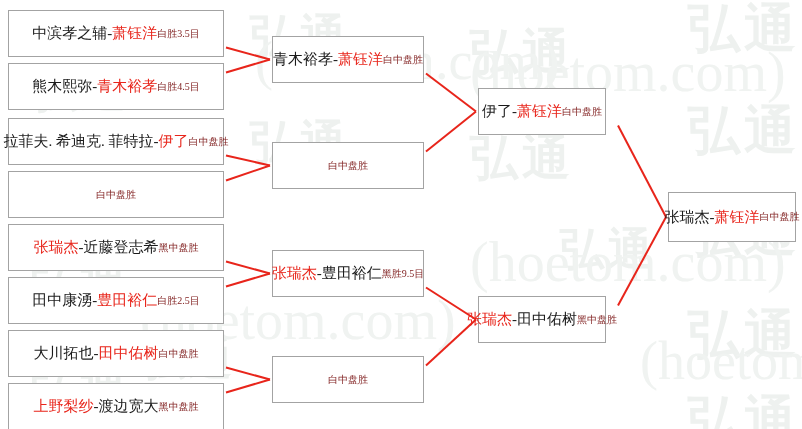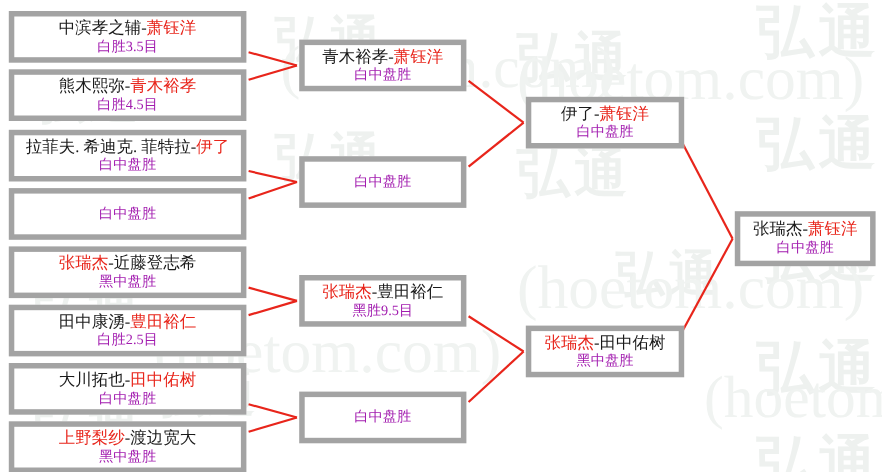--- a/index.html
+++ b/index.html
@@ -42,47 +42,47 @@
     position: absolute;
     inset: 0;
     z-index: 1;
     pointer-events: none;
   }
   
   .match {
     position: absolute;
     box-sizing: border-box;
     background: #ffffff;
-    border: 5px solid #a3a3a3;
+    border: 1px solid #a3a3a3;
     z-index: 2;
     display: flex;
-    flex-direction: column;
+    flex-direction: row;
     align-items: center;
     justify-content: center;
     line-height: 1.12;
   }
   .pairing {
     font-size: 15px;
     color: #1a1a1a;
     white-space: nowrap;
   }
   .result {
-    font-size: 13px;
-    color: #a21caf;
+    font-size: 10px;
+    color: #7f1d1d;
     white-space: nowrap;
   }
   .win {
     color: #e8251b;
   }
   .dash {
     color: #1a1a1a;
   }
   .r1 { left: 8px; width: 216px; height: 47px; }
   .r2 { left: 272px; width: 152px; height: 47px; }
-  .r3 { left: 478px; width: 144px; height: 47px; }
+  .r3 { left: 478px; width: 128px; height: 47px; }
   .r4 { left: 668px; width: 128px; height: 50px; }
 </style>
 </head>
 <body>
 
 <div id="root">
 
   <div id="watermark">
       <div class="wm-cjk" style="left: 688px; top: -6px; font-size: 52px;">弘通</div>
       <div class="wm-cjk" style="left: 688px; top: 96px; font-size: 52px;">弘通</div>

